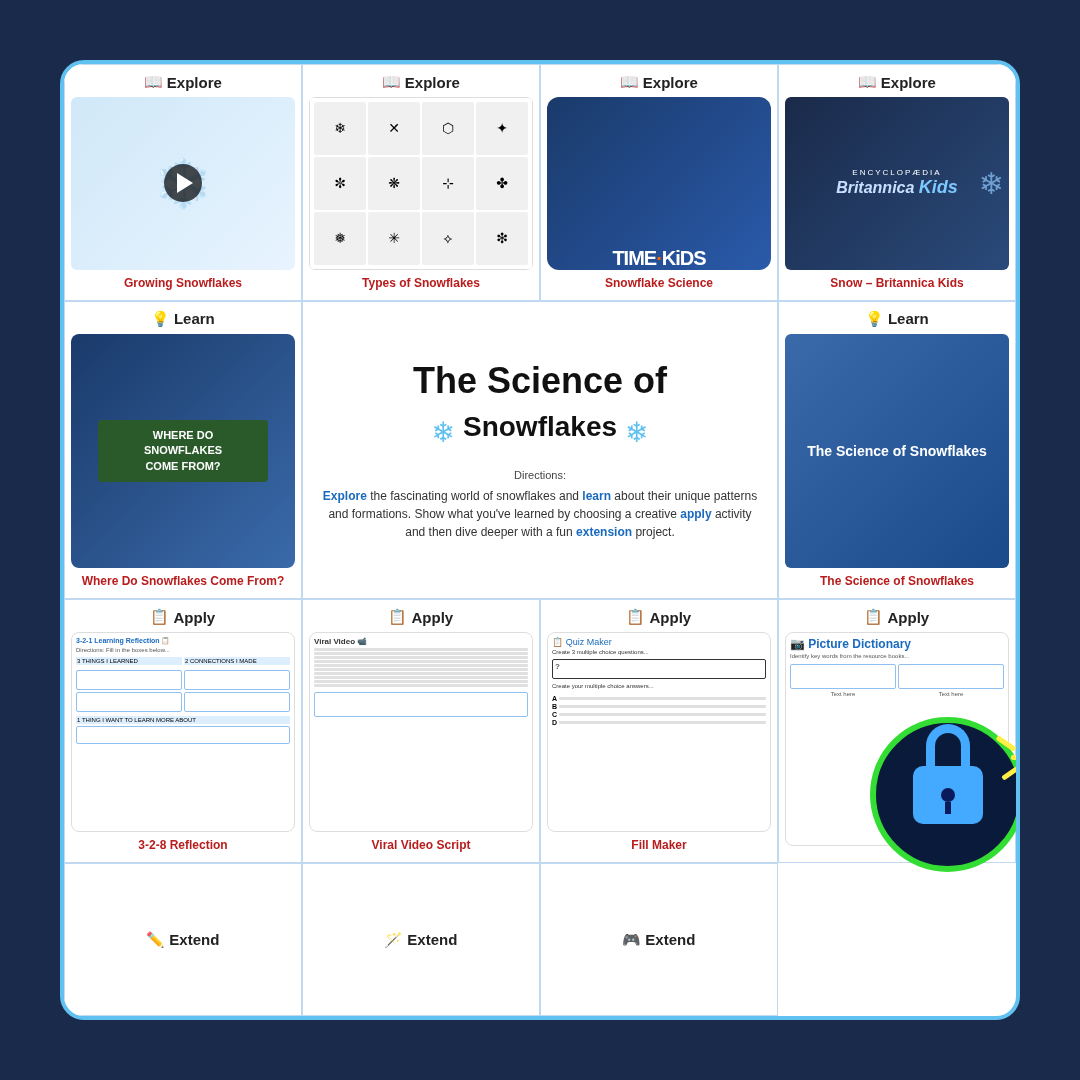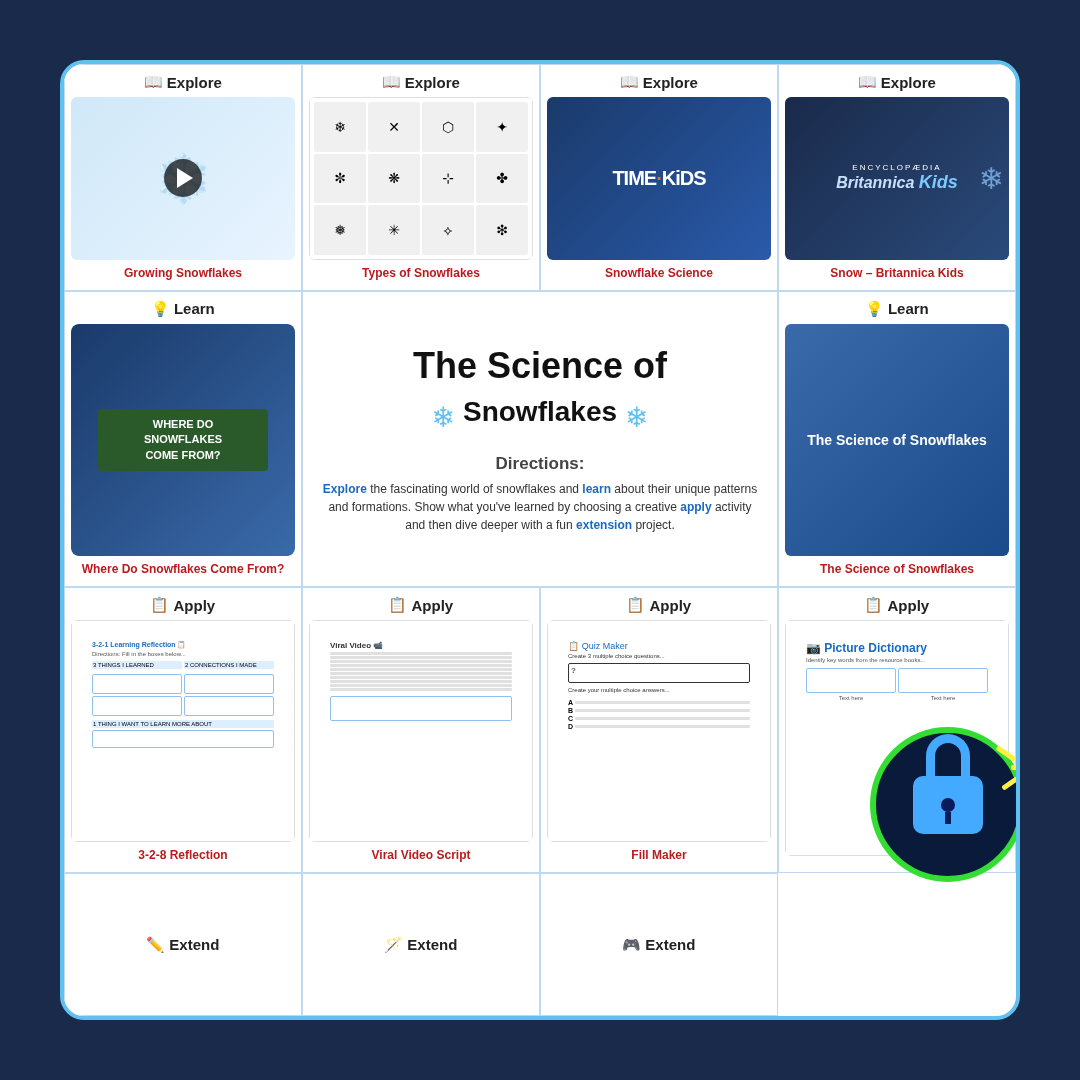--- a/index.html
+++ b/index.html
@@ -86,23 +86,23 @@
       font-size: 28px;
       font-weight: 900;
       color: #111;
       margin-bottom: 12px;
     }
     .snowflake-deco {
       font-size: 28px;
       color: #60c0f0;
     }
     .directions-label {
-      font-size: 17px;
+      font-size: 11px;
       color: #444;
-      font-weight: bold;
+      font-weight: normal;
       margin-bottom: 6px;
     }
     .directions-text {
       font-size: 12px;
       color: #333;
       line-height: 1.5;
     }
     .directions-text .explore { color: #1a6bbf; font-weight: bold; }
     .directions-text .learn { color: #1a6bbf; font-weight: bold; }
     .directions-text .apply { color: #1a6bbf; font-weight: bold; }
@@ -160,23 +160,23 @@
       border-radius: 2px;
       display: flex;
       align-items: center;
       justify-content: center;
       font-size: 14px;
     }
     .img-timekids {
       background: linear-gradient(135deg, #1a3a6a, #2a5aaa);
       width: 100%;
       height: 100%;
-      border-radius: 0;
-      display: flex;
-      align-items: center;
+      border-radius: 12px;
+      display: flex;
+      align-items: flex-end;
       justify-content: center;
     }
     .timekids-logo {
       color: white;
       font-size: 20px;
       font-weight: 900;
       letter-spacing: -1px;
     }
     .timekids-logo span { color: #ff6600; }
     .img-britannica {
@@ -255,22 +255,22 @@
       padding: 6px;
       line-height: 1.3;
     }
 
     
     .img-apply {
       background: white;
       border: 1px solid #ddd;
       width: 100%;
       height: 100%;
-      border-radius: 0;
-      padding: 20px;
+      border-radius: 8px;
+      padding: 4px;
       font-size: 7px;
       overflow: hidden;
     }
     .img-reflection {
       display: flex;
       flex-direction: column;
       gap: 2px;
     }
     .reflection-title {
       font-size: 7px;

